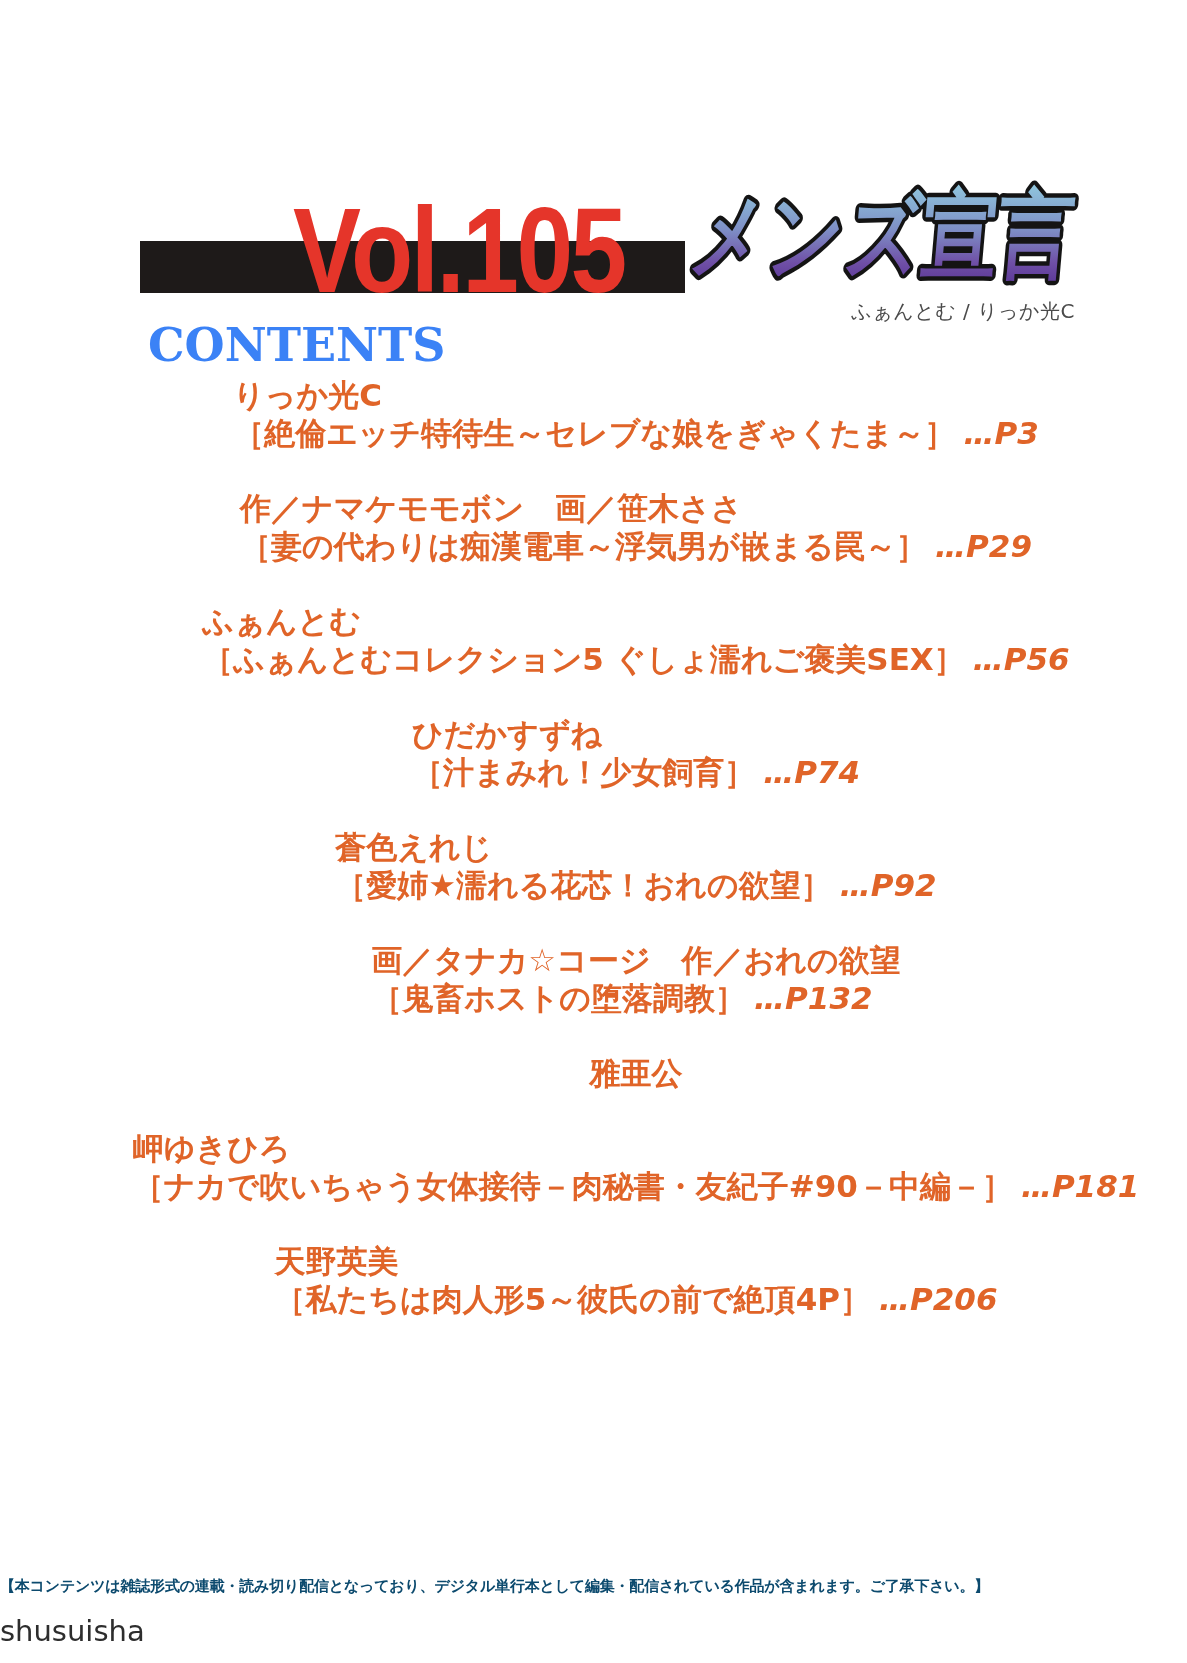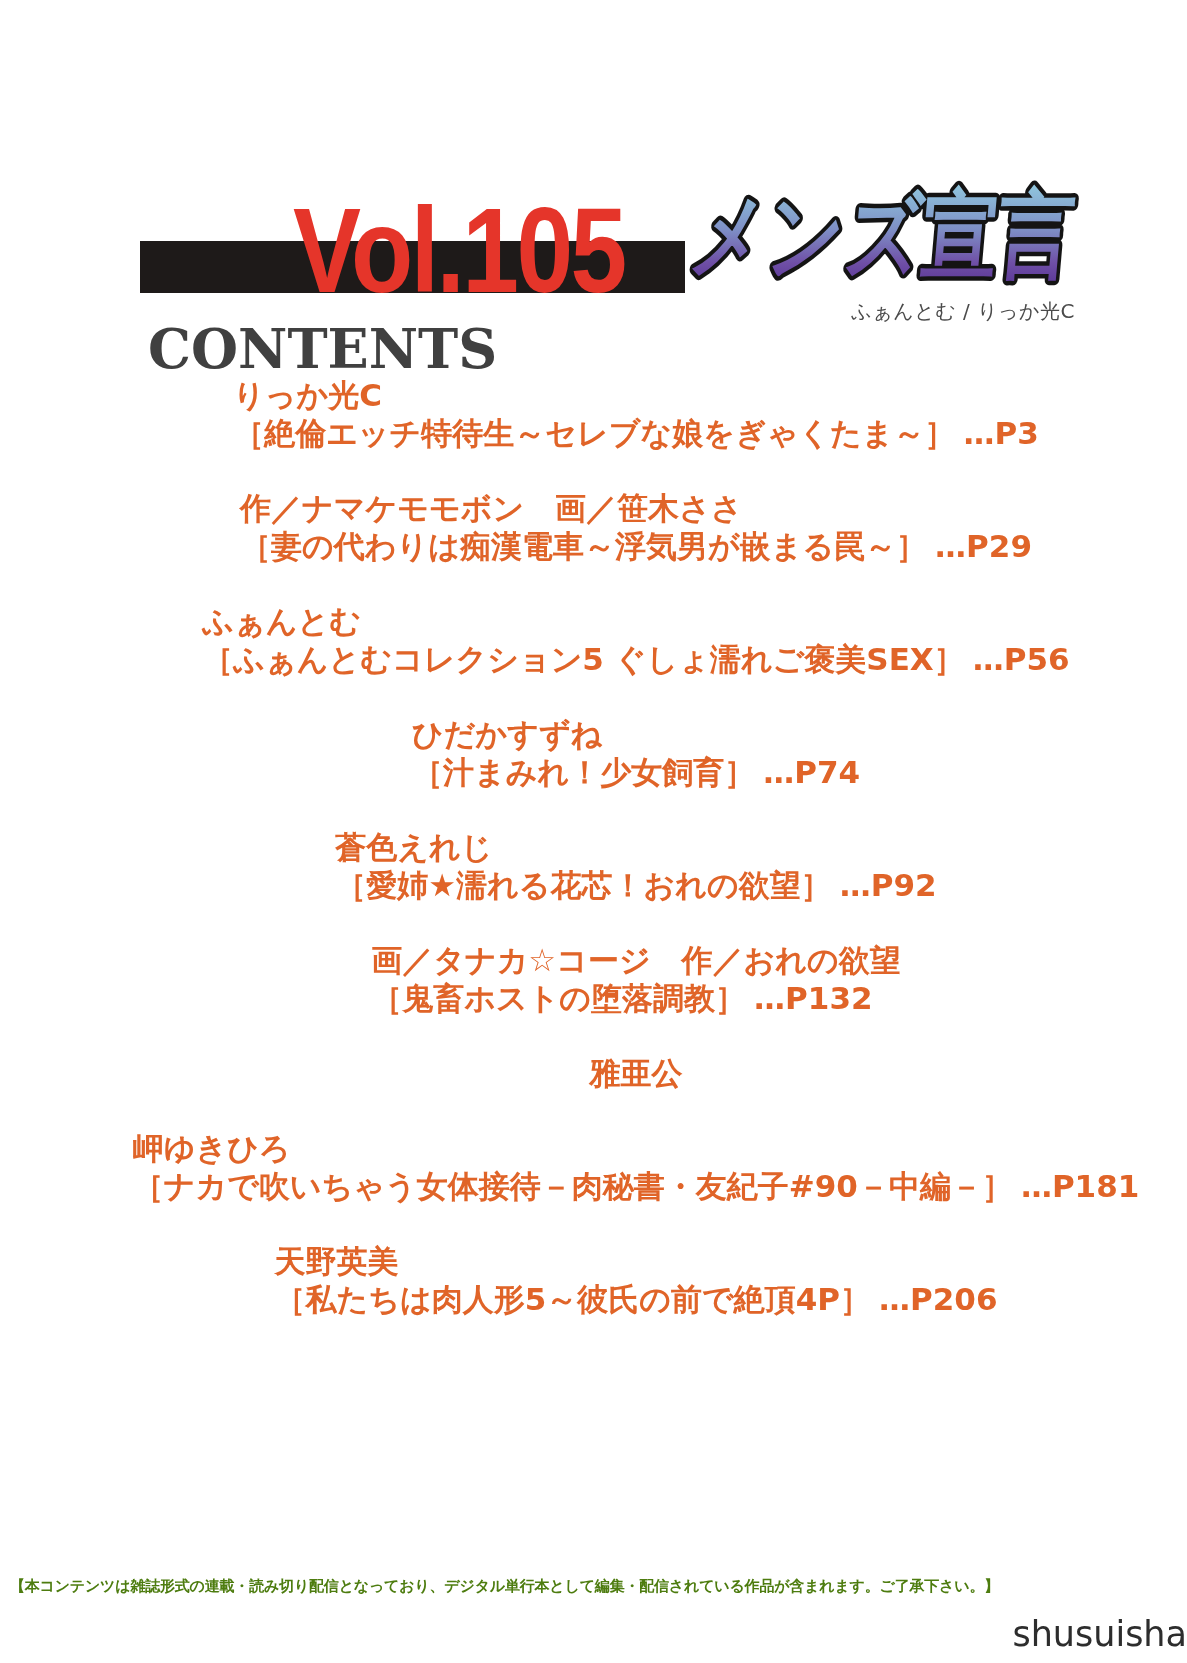--- a/index.html
+++ b/index.html
@@ -30,46 +30,46 @@
   .cover-credit{
     position:absolute;left:640px;top:262px;width:435px;
     text-align:right;
     font-size:20px;color:#4b4b4b;letter-spacing:0.5px;
     white-space:nowrap;
   }
   
   .contents-heading{
     position:absolute;left:148px;top:286px;
     font-family:"DejaVu Serif","Liberation Serif",serif;
-    font-size:54px;font-weight:bold;line-height:1;
-    color:#404040;letter-spacing:0px;
+    font-size:46px;font-weight:bold;line-height:1;
+    color:#3b82f6;letter-spacing:0px;
   }
   
   .entry-list{
     position:absolute;left:136px;top:340px;width:1000px;
     display:flex;flex-direction:column;gap:37px;align-items:center;
   }
   .entry{
     color:#e06428;
     font-size:31px;line-height:38px;font-weight:bold;
     white-space:nowrap;
   }
-  .entry .page-ref{margin-left:8px;}
+  .entry .page-ref{margin-left:8px;font-style:italic;}
   
   .disclaimer{
     position:absolute;left:0;top:1541px;width:999px;
-    text-align:right;
-    font-size:15px;font-weight:600;color:#4d7c0f;
+    text-align:left;
+    font-size:15px;font-weight:600;color:#0c4a6e;
     letter-spacing:-0.2px;
     white-space:nowrap;
   }
   .publisher{
     position:absolute;left:0;top:1578px;width:1187px;
-    text-align:right;
-    font-size:35px;font-weight:500;color:#2d2d2d;
+    text-align:left;
+    font-size:29px;font-weight:500;color:#2d2d2d;
   }
 </style>
 </head>
 <body>
 
 <div class="page">
 
   <div class="black-bar"></div>
   <div class="vol">Vol.105</div>
 

